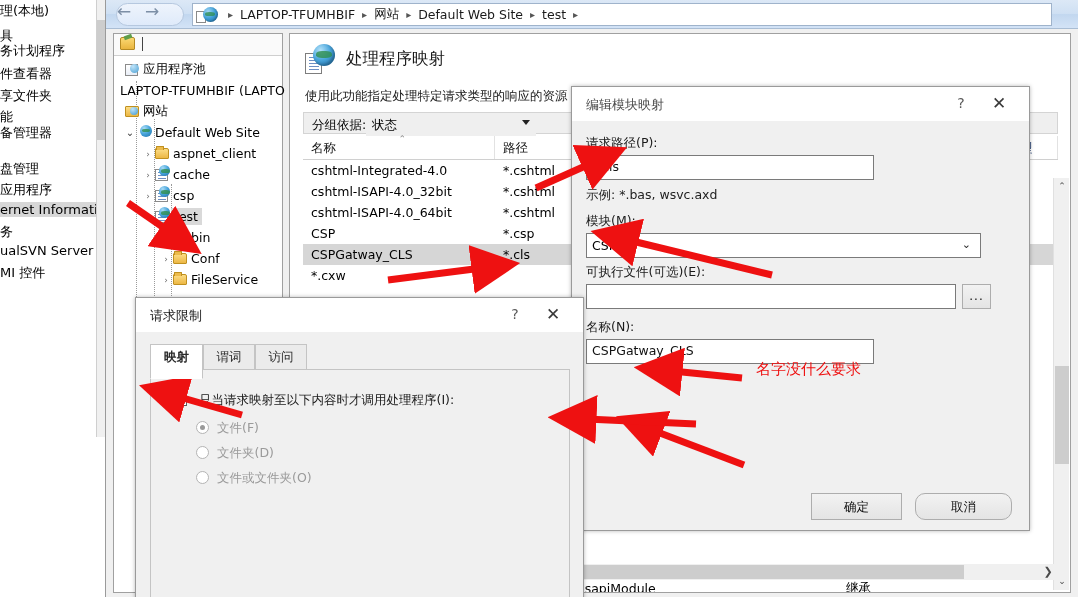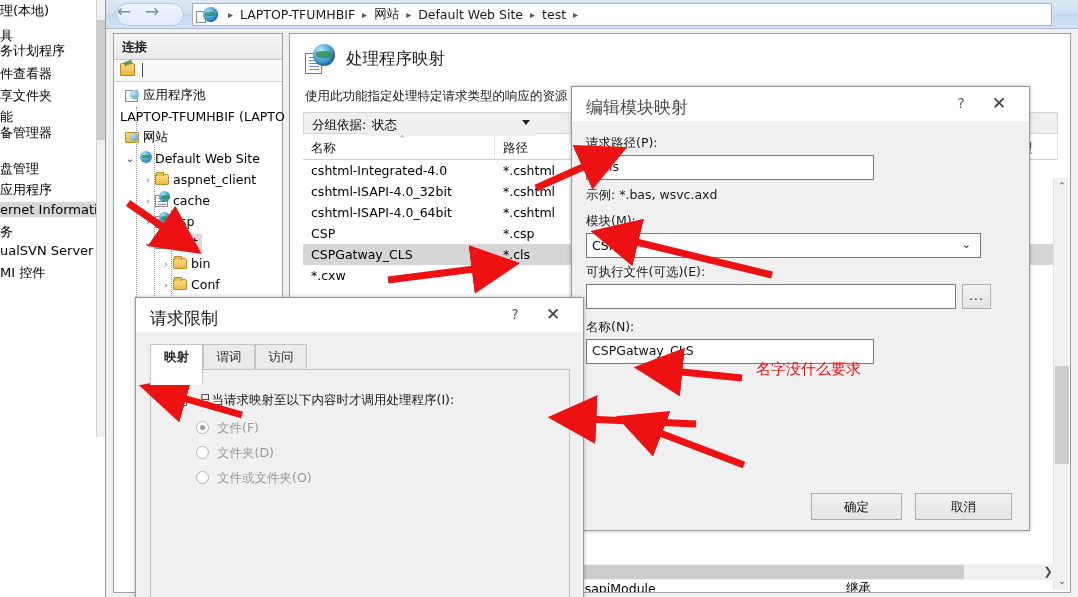--- a/index.html
+++ b/index.html
@@ -130,38 +130,38 @@
   .main-hscroll { position:absolute; left:14px; bottom:12px; width:752px; height:16px; background:#f0f0f0;}
   .main-hscroll .thumb { position:absolute; left:0; top:1px; width:660px; height:14px; background:#cdcdcd;}
   .main-hscroll .arrow { position:absolute; right:0; top:0; width:16px; height:16px; text-align:center; font-size:11px; color:#4a4a4a; line-height:16px;}
 
   
   .right-col-head { position:absolute; left:1020px; top:140px; font-size:12.5px; color:#1f3b6e; }
 
   
   .dlg { position:absolute; background:#f0f0f0; border:1px solid #9a9a9a; box-shadow: 0 0 4px rgba(0,0,0,.28); }
   .dlg-title-bar { height:34px; background:#ffffff; position:relative; }
-  .dlg-title { position:absolute; left:14px; top:9px; font-size:17px; color:#4a4a4a; }
+  .dlg-title { position:absolute; left:14px; top:9px; font-size:13px; color:#4a4a4a; }
   .dlg-help { position:absolute; right:58px; top:8px; font-size:14px; color:#5a5a5a; width:20px; text-align:center; cursor:default;}
   .dlg-close { position:absolute; right:10px; top:5px; width:40px; height:24px; text-align:center; line-height:23px; font-size:17px; color:#3a3a3a;}
 
   #dlg-edit { left:571px; top:86px; width:459px; height:445px; }
   .fld-label { position:absolute; font-size:12.5px; color:#1a1a1a; }
   .fld-input { position:absolute; background:#fff; border:1px solid #7a7a7a; font-size:12.5px; padding:3px 5px; color:#111; }
   .fld-combo { position:absolute; background:#fff; border:1px solid #7a7a7a; font-size:12.5px; }
   .fld-combo .val { position:absolute; left:5px; top:4px; }
   .fld-combo .cv { position:absolute; right:9px; top:4px; font-size:11px; color:#2a2a2a; }
   .btn { position:absolute; background:linear-gradient(to bottom,#f2f2f2,#e4e4e4); border:1px solid #adadad; font-size:12.5px; text-align:center; color:#111; }
   .btn.focusbtn { border:2px solid #0a5fb5; background:#efefef; }
   .btn.ellipsis { font-size:12px; letter-spacing:1px; }
 
   
   #dlg-req { left:135px; top:297px; width:449px; height:320px; }
   .tabstrip { position:absolute; left:14px; top:46px; width:420px; height:26px; }
-  .tab { position:absolute; top:0; height:41px; border:1px solid #c4c4c4; background:#ebebeb; font-size:12.5px; text-align:center; padding-top:4px; color:#2a2a2a;}
+  .tab { position:absolute; top:0; height:35px; border:1px solid #c4c4c4; background:#ebebeb; font-size:12.5px; text-align:center; padding-top:4px; color:#2a2a2a;}
   .tab.active { background:#ffffff; border-bottom:1px solid #fff; font-weight:bold; z-index:3;}
   .tabpanel { position:absolute; left:14px; top:71px; width:420px; height:235px; background:#f0f0f0; border:1px solid #c4c4c4; }
   .cb { position:absolute; width:14px; height:14px; background:#fff; border:1px solid #5a5a5a; }
   .cb-lbl { position:absolute; font-size:12.5px; color:#1a1a1a; white-space:nowrap; }
   .rb { position:absolute; width:13px; height:13px; border-radius:50%; background:#fff; border:1px solid #b4b4b4; }
   .rb.on::after{content:"";position:absolute;left:3px;top:3px;width:5px;height:5px;border-radius:50%;background:#9a9a9a;}
   .rb-lbl { position:absolute; font-size:12.5px; color:#9a9a9a; white-space:nowrap; }
 
   
   .anno { position:absolute; pointer-events:none; }
@@ -210,21 +210,20 @@
           <span class="sep">▸</span>
           <span class="txt">Default Web Site</span>
           <span class="sep">▸</span>
           <span class="txt">test</span>
           <span class="sep">▸</span>
         </div>
       </div>
     </div>
 
     <div class="conn-pane">
-      <div class="conn-hdr">连接</div>
       <div class="conn-tb">
         <span class="ficon"></span>
         <span class="cursor"></span>
       </div>
       <div class="tree">
         <div class="tree-vline" style="left:22px;top:25px;height:250px;"></div>
         <div class="tree-vline" style="left:40px;top:63px;height:215px;"></div>
         <div class="tree-vline" style="left:57px;top:128px;height:150px;"></div>
 
         <div class="trow" style="padding-left:10px;">
@@ -407,21 +406,21 @@
 
     <div class="fld-label" style="left:14px; top:177px;">可执行文件(可选)(E):</div>
     <div class="fld-input" style="left:14px; top:197px; width:370px; height:25px;" placeholder=""></div>
     <div class="btn ellipsis" style="left:390px; top:197px; width:29px; height:25px; line-height:23px;">...</div>
 
     <div class="fld-label" style="left:14px; top:232px;">名称(N):</div>
     <div class="fld-input" style="left:14px; top:252px; width:288px; height:25px;">CSPGatway_CLS</div>
 
 
     <div class="btn" style="left:239px; top:406px; width:91px; height:27px; line-height:25px;">确定</div>
-    <div class="btn" style="left:343px; top:406px; width:97px; height:27px; line-height:25px;">取消</div>
+    <div class="btn" style="left:343px; top:406px; width:97px; height:27px; line-height:25px;border-radius:10px;">取消</div>
   </div>
 
   <div class="dlg" id="dlg-req">
     <div class="dlg-title-bar">
       <div class="dlg-title" style="color:#1a1a1a;">请求限制</div>
       <div class="dlg-help">?</div>
       <div class="dlg-close">✕</div>
     </div>
 
     <div class="tabstrip">

